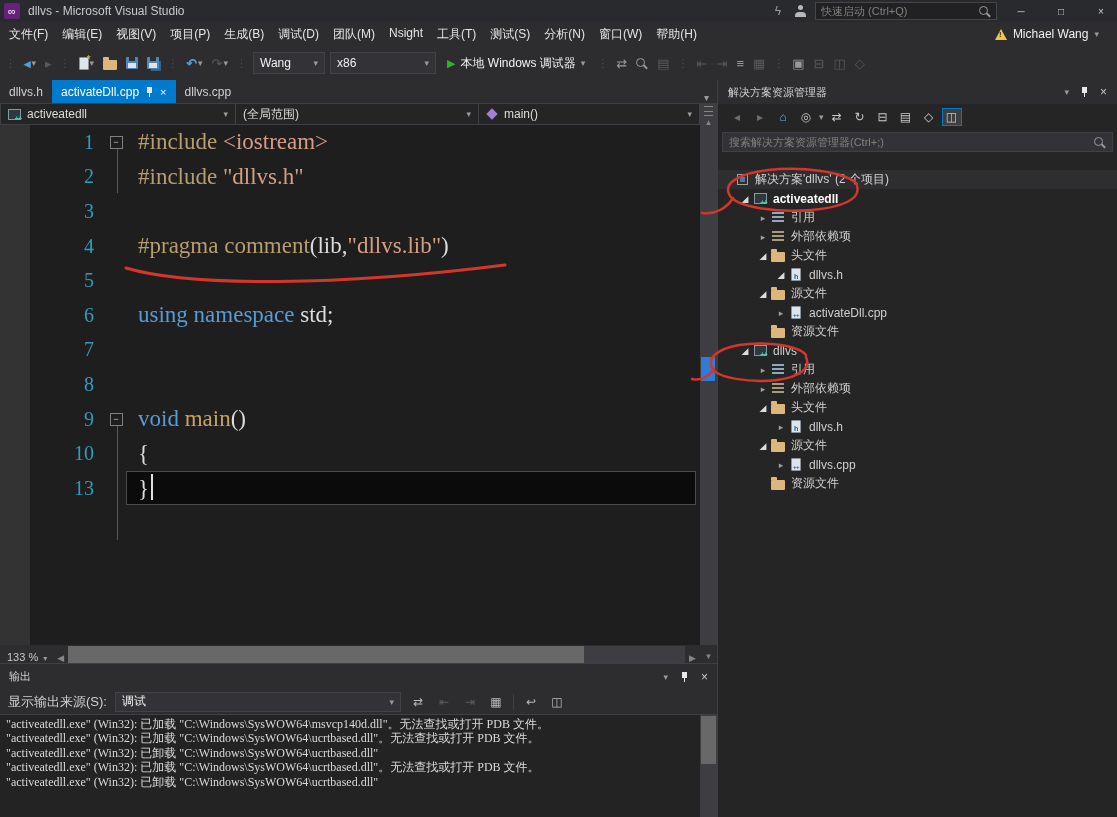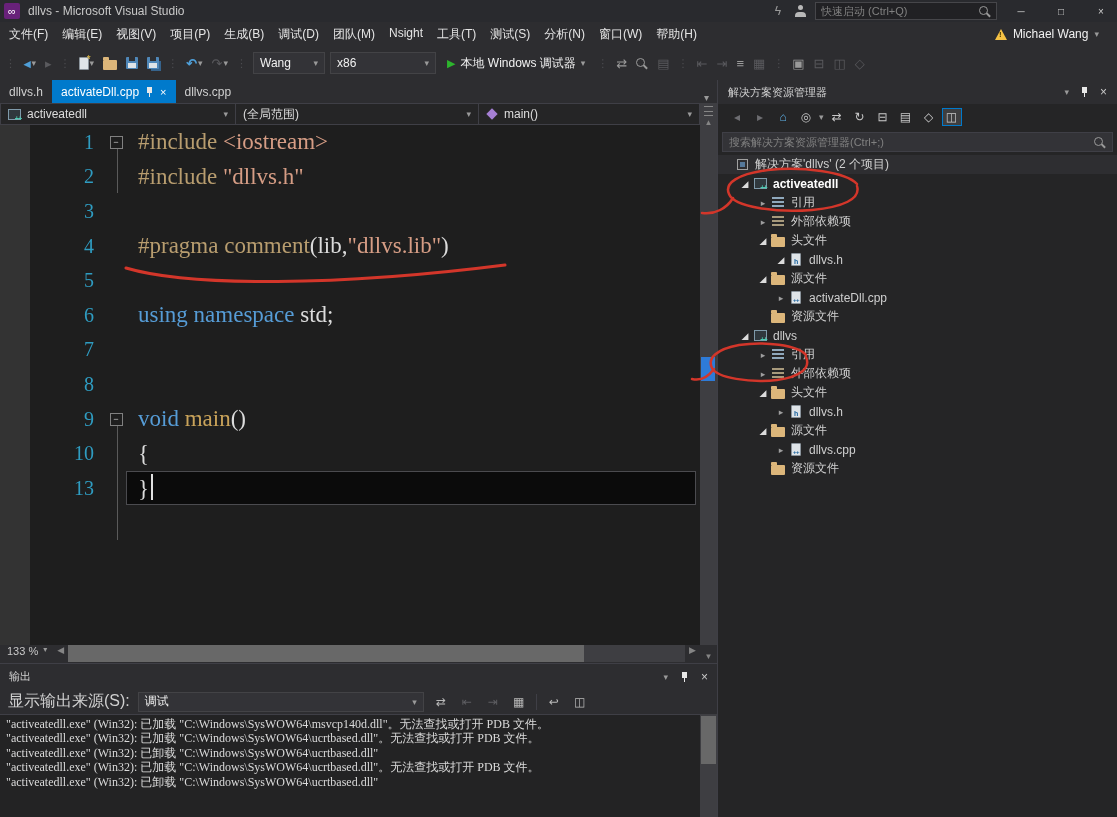--- a/index.html
+++ b/index.html
@@ -80,55 +80,55 @@
   .s-pp{color:#b89d6f}.s-str{color:#d69d85}.s-kw{color:#569cd6}.s-fn{color:#c9a35a}.s-pl{color:#dcdcdc}
   .caret{display:inline-block;width:2px;height:26px;background:#e0e0e0;vertical-align:-4px;margin-left:2px}
   .cur-box{position:absolute;left:126px;right:4px;top:0;bottom:1px;background:#0b0b0b;border:1px solid #4b4b4f;z-index:1}
   .guide{position:absolute;width:1px;background:#5a5a5a;left:117px;z-index:2}
 
   .vscroll{position:absolute;left:700px;top:103px;width:17px;height:542px;background:#3e3e42;display:flex;flex-direction:column;align-items:center}
   .vgrip{width:9px;height:10px;margin-top:3px;border-top:1px solid #858585;border-bottom:1px solid #858585;position:relative}
   .vgrip::after{content:"";position:absolute;left:0;right:0;top:4px;height:1px;background:#858585}
   .sb-arrow{color:#858585;font-size:8px;line-height:14px}
   .blue-marker{position:absolute;left:701px;top:357px;width:14px;height:24px;background:#2e7bd8}
-  .hscroll{position:absolute;left:0;top:645px;width:700px;height:18px;background:#2d2d30;display:flex;align-items:flex-start}
+  .hscroll{position:absolute;left:0;top:645px;width:700px;height:18px;background:#2d2d30;display:flex;align-items:flex-end}
   .zoom-label{font-size:11px;color:#c8c8c8;padding-left:7px}
   .zoom-dd{font-size:8px;color:#9a9a9a;padding:0 6px 0 5px}
   .h-arrow{color:#858585;font-size:9px;width:15px;text-align:center}
   .h-track{flex:1;height:17px;background:#3e3e42;position:relative}
   .h-thumb{position:absolute;left:0;top:0;width:516px;height:17px;background:#686868}
   .corner{position:absolute;left:700px;top:645px;width:17px;height:18px;background:#2d2d30;text-align:center}
 
   
   .out-header{position:absolute;left:0;top:663px;width:717px;height:26px;background:#2d2d30;border-top:1px solid #3f3f46;display:flex;align-items:center;padding:0 9px;gap:10px}
   .pane-title{font-size:11px;color:#d0d0d0}
   .out-hicons{margin-left:auto;display:flex;align-items:center;gap:12px;color:#c8c8c8}
   .out-controls{position:absolute;left:0;top:689px;width:717px;height:25px;background:#2d2d30;display:flex;align-items:center;padding:0 8px;gap:8px}
-  .out-label{font-size:16px;color:#d0d0d0;white-space:nowrap}
+  .out-label{font-size:13px;color:#d0d0d0;white-space:nowrap}
   .out-combo{width:286px;height:20px;background:#333337;border:1px solid #434346;display:flex;align-items:center;padding:0 6px;font-size:12px;color:#f1f1f1}
   .oci{width:18px;text-align:center;font-size:12px;color:#b8b8b8}
   .oci.dis{color:#5e5e62}
   .vline{width:1px;height:16px;background:#3f3f46}
   .out-body{position:absolute;left:0;top:714px;width:700px;height:103px;background:#232324;border-top:1px solid #3f3f46;padding:2px 0 0 6px;overflow:hidden}
   .out-line{font:12px "Liberation Serif",serif;color:#dadada;line-height:14.4px;white-space:pre}
   .out-vscroll{position:absolute;left:700px;top:714px;width:17px;height:103px;background:#3e3e42}
   .out-vthumb{position:absolute;left:1px;top:2px;width:15px;height:48px;background:#686868}
 
   
   .solution{position:absolute;left:717px;top:80px;width:400px;height:737px;background:#252526;border-left:1px solid #3f3f46}
   .sx-header{height:24px;background:#2d2d30;display:flex;align-items:center;padding:0 10px;gap:12px}
   .sx-hicons{margin-left:auto;display:flex;align-items:center;gap:11px;color:#c8c8c8}
   .sx-toolbar{height:25px;display:flex;align-items:center;padding:0 9px;gap:3px}
   .tbi{width:20px;height:18px;display:flex;align-items:center;justify-content:center;font-size:12px;color:#c8c8c8}
   .tbi.blue{color:#5fb2e8}
   .tbi.dim{color:#6d6d71}
   .tbi.pressed{border:1px solid #007acc;background:#3e3e40}
   .sx-search{margin:3px 4px;height:20px;background:#333337;border:1px solid #3f3f46;display:flex;align-items:center;padding:0 6px;font-size:11px;color:#808080;gap:4px}
   .sx-search .ql-text{flex:1;white-space:nowrap;overflow:hidden}
-  .tree{margin-top:3px}
+  .tree{margin-top:18px}
   .tree-row{height:19px;display:flex;align-items:center;font-size:12px;color:#cfcfcf}
   .tree-row:first-child{background:#2e2e31}
   .tree-row.sel .tlabel{color:#fff;font-weight:bold}
   .tree-arrow{width:14px;text-align:center;font-size:9px;color:#9e9e9e;flex:none}
   .tree-arrow.open{color:#dcdcdc}
   .ticon{width:16px;height:16px;display:flex;align-items:center;justify-content:center;margin-right:5px;flex:none}
   .tlabel{white-space:nowrap}
   .i-sol{width:11px;height:11px;border:1px solid #a0a0a0;position:relative;display:inline-block}
   .i-sol::after{content:"";position:absolute;left:2px;top:2px;right:2px;bottom:2px;background:#56799b}
   .i-ref{width:12px;height:11px;display:inline-block;background:repeating-linear-gradient(#8fa8bc 0 2px,transparent 2px 4px)}

